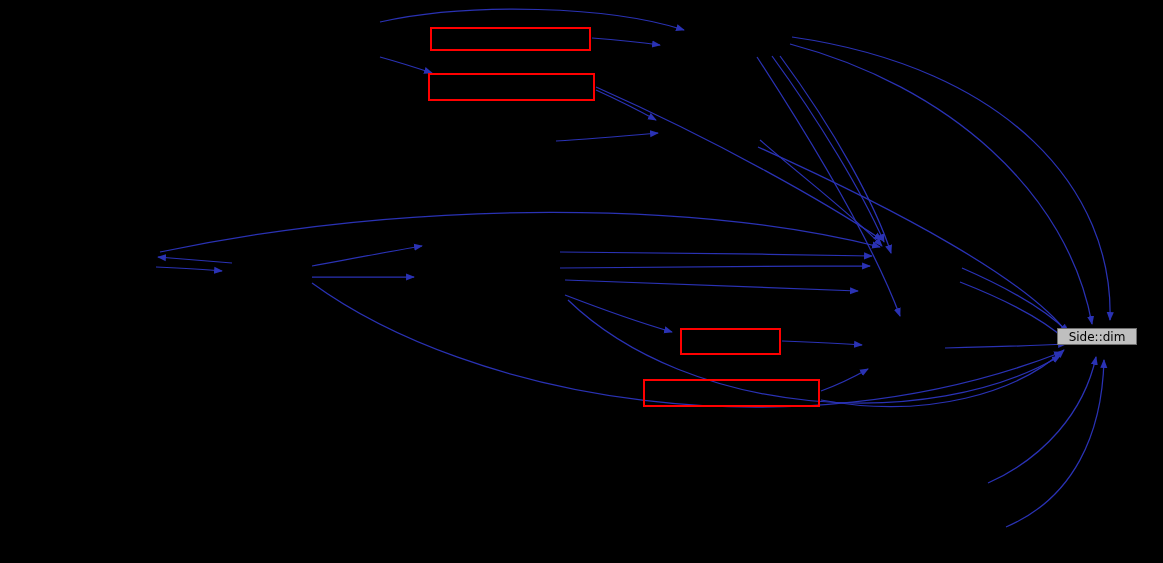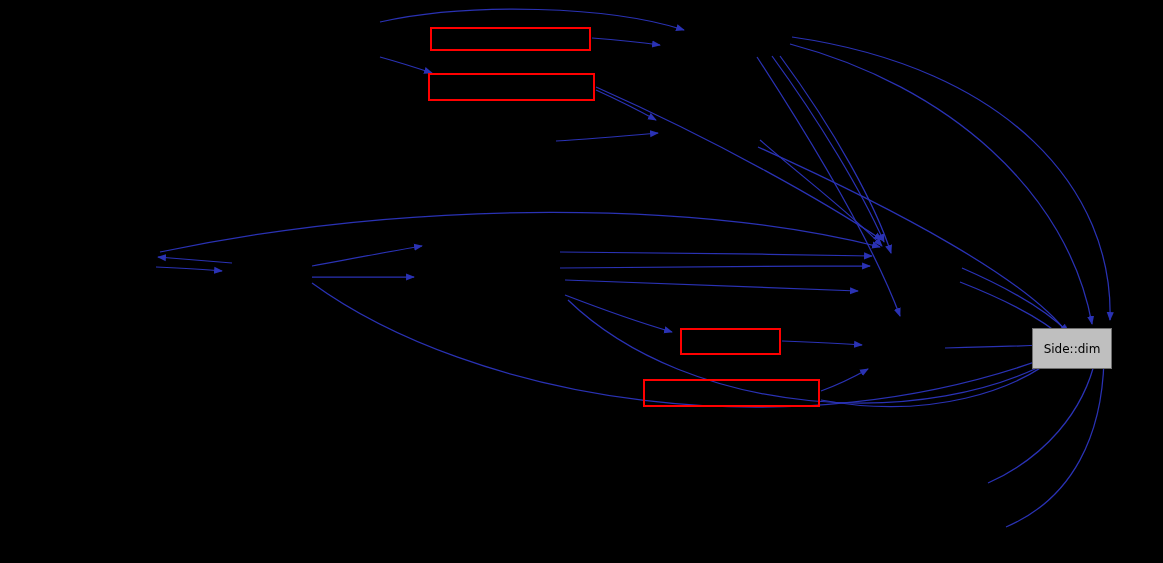--- a/index.html
+++ b/index.html
@@ -97,15 +97,15 @@
   </svg>
 
   <div class="node red-node" style="left:430px; top:27px; width:161px; height:24px;"></div>
 
   <div class="node red-node" style="left:428px; top:73px; width:167px; height:28px;"></div>
 
   <div class="node red-node" style="left:680px; top:328px; width:101px; height:27px;"></div>
 
   <div class="node red-node" style="left:643px; top:379px; width:177px; height:28px;"></div>
 
-  <div class="node highlight-node" style="left:1032px; top:328px; width:80px; height:41px;">Side::dim</div>
+  <div class="node highlight-node" style="left:1057px; top:328px; width:80px; height:17px;">Side::dim</div>
 
 </div>
 
 </body></html>

